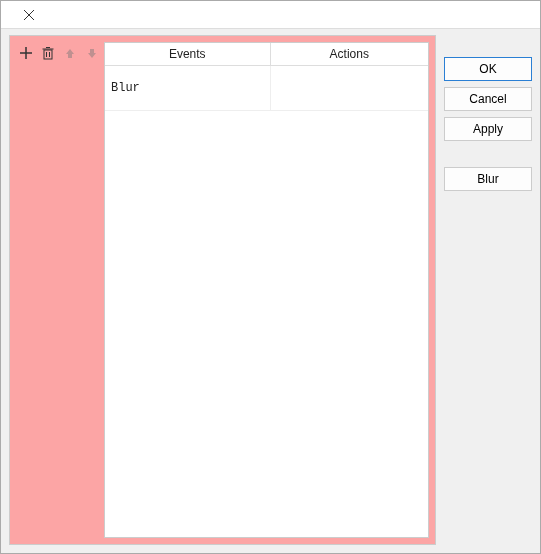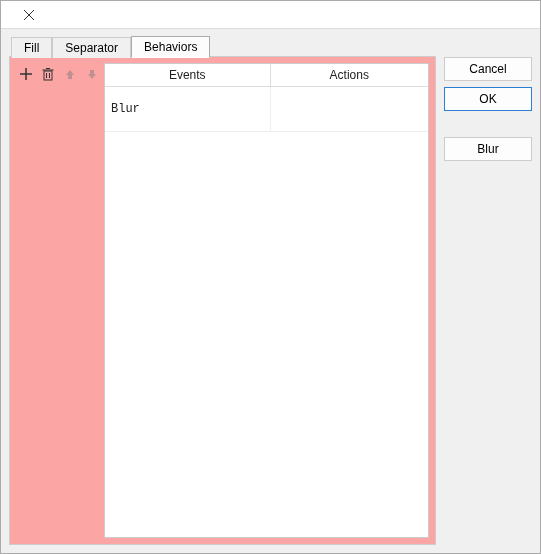--- a/index.html
+++ b/index.html
@@ -137,25 +137,20 @@
       <svg width="10" height="10" viewBox="0 0 10 10">
           <line x1="0" y1="0" x2="10" y2="10"></line>
           <line x1="10" y1="0" x2="0" y2="10"></line>
         </svg>
     </div>
   </div>
 
   <div class="body">
     <div class="main-col">
 
-      <div class="tabstrip">
-        <div class="tab"><span>Fill</span></div>
-        <div class="tab"><span>Separator</span></div>
-        <div class="tab active"><span>Behaviors</span></div>
-      </div>
 
       <div class="tab-panel">
 
         <div class="toolbar-row">
           <div class="icon-btn">
             <svg width="14" height="14" viewBox="0 0 14 14">
                 <line x1="7" y1="1" x2="7" y2="13" stroke="#333" stroke-width="1.5"></line>
                 <line x1="1" y1="7" x2="13" y2="7" stroke="#333" stroke-width="1.5"></line>
               </svg>
           </div>
@@ -199,25 +194,28 @@
                 <td></td>
               </tr>
             </tbody>
           </table>
         </div>
 
       </div>
     </div>
 
     <div class="side-col">
+      <div class="btn primary">
+          <span>OK</span>
+        </div>
       <div class="btn">
           <span>Cancel</span>
         </div>
-      <div class="btn primary">
-          <span>OK</span>
+      <div class="btn">
+          <span>Apply</span>
         </div>
       <div class="gap"></div>
       <div class="btn">
           <span>Blur</span>
         </div>
     </div>
   </div>
 </div>
 
 </body></html>

